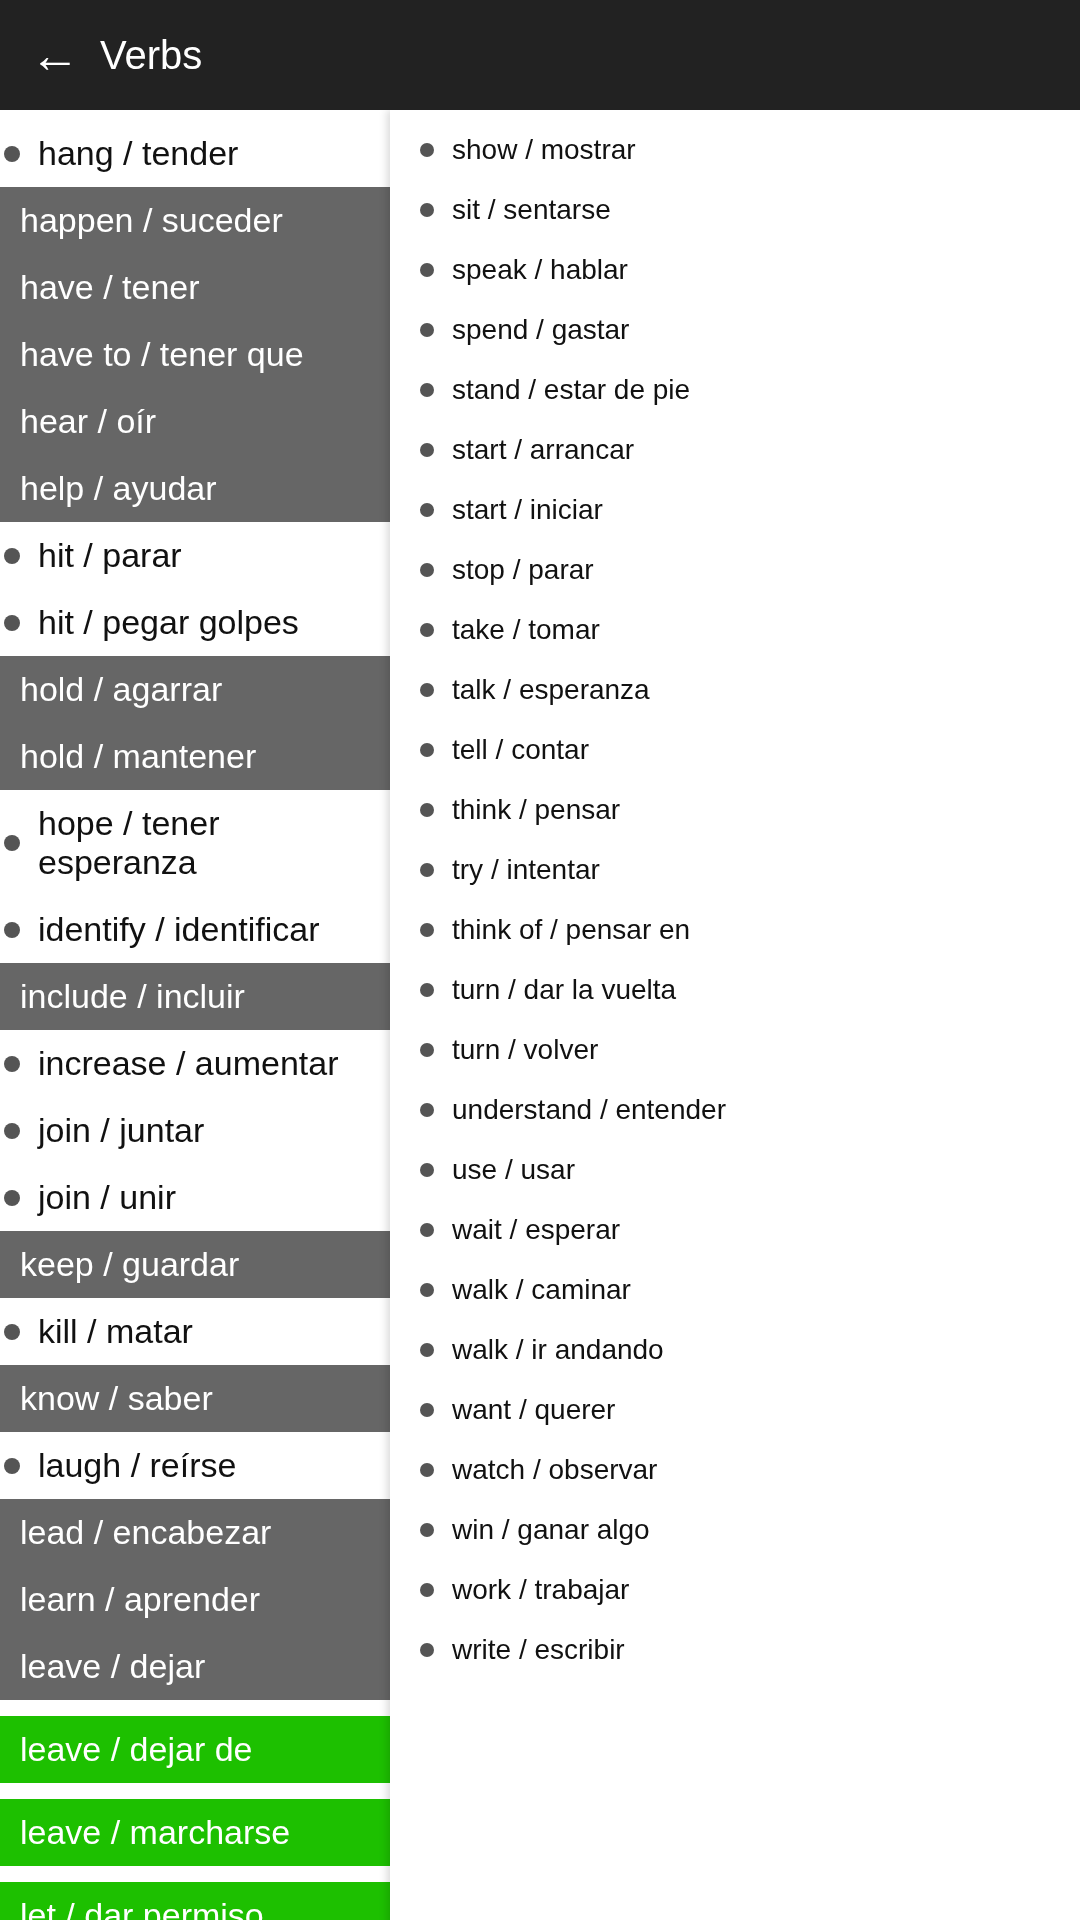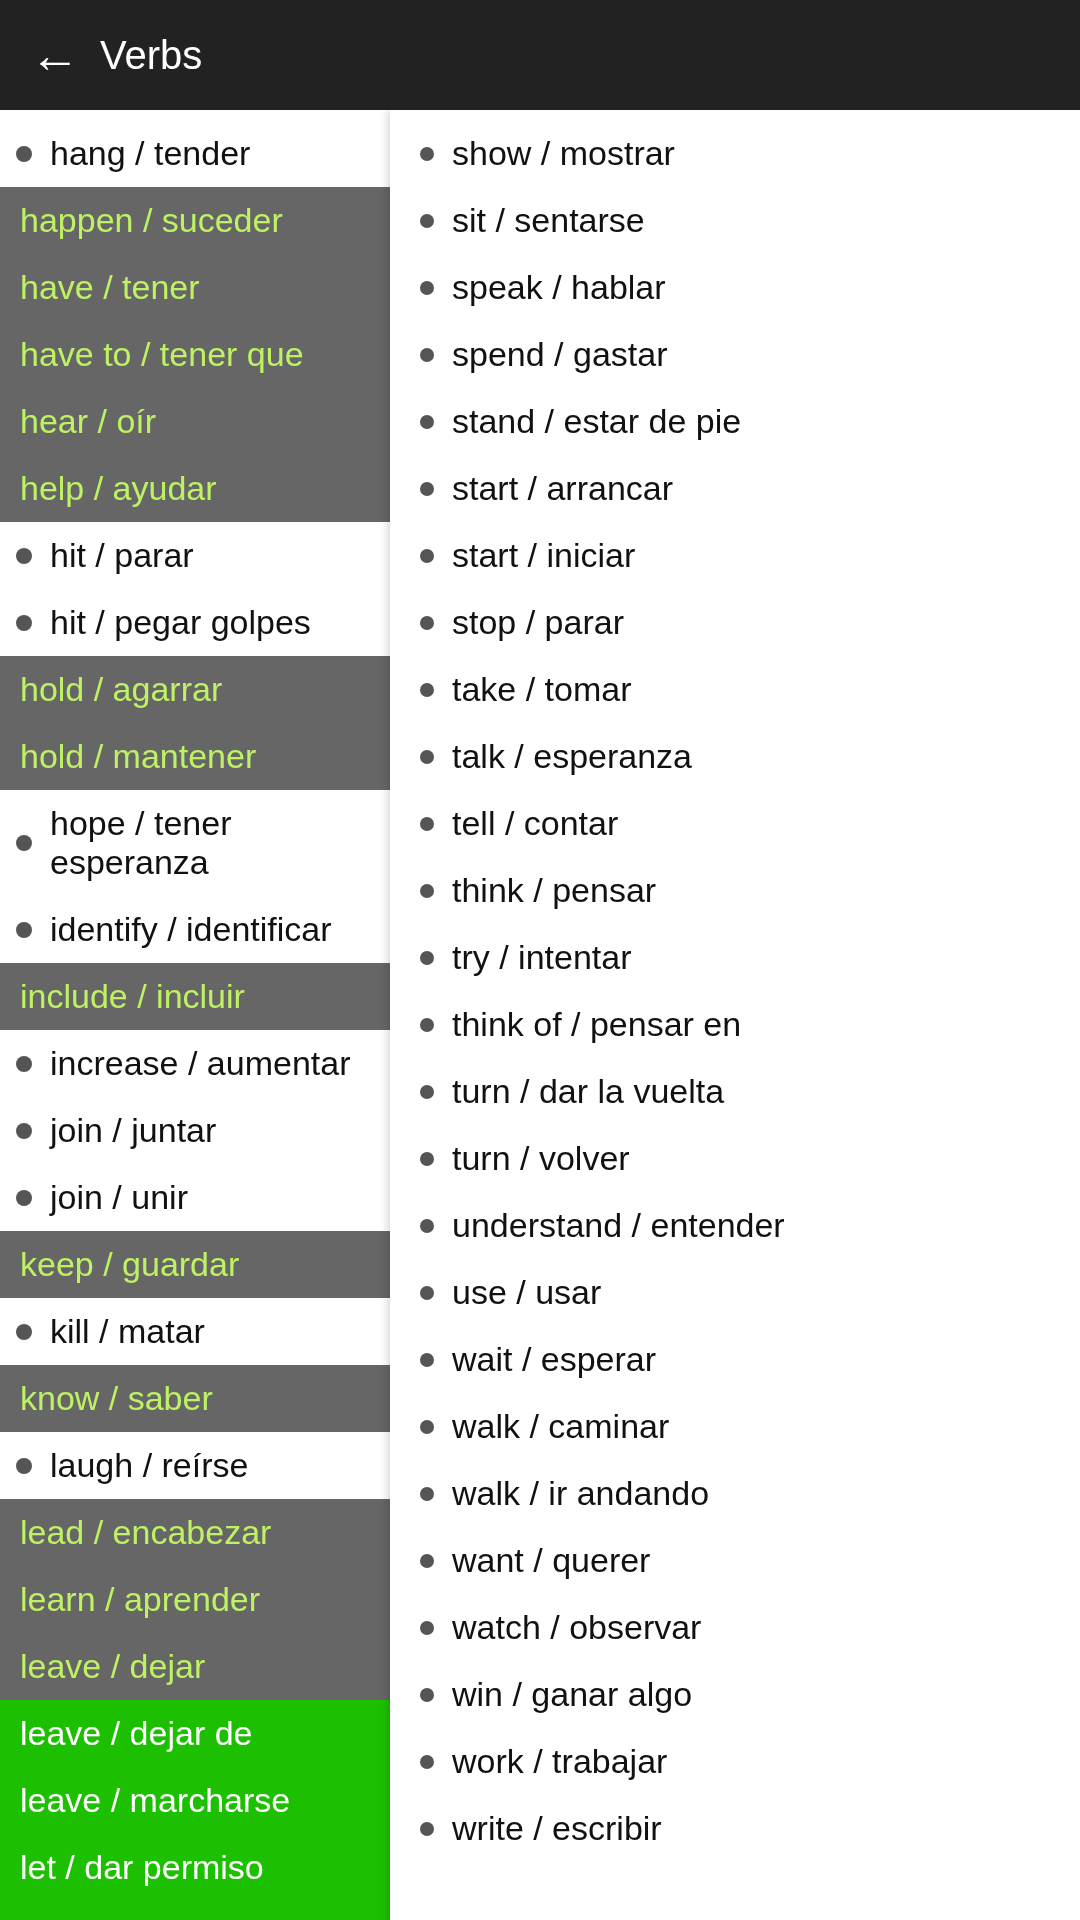--- a/index.html
+++ b/index.html
@@ -47,58 +47,59 @@
     
     .left-col {
       width: 390px;
       padding: 10px 0;
       overflow-y: auto;
     }
 
     .list-item {
       display: flex;
       align-items: center;
-      padding: 14px 16px;
+      padding: 14px 4px;
       font-size: 34px;
       color: #111;
     }
     .list-item .bullet {
       width: 16px;
       height: 16px;
       background: #555;
       border-radius: 50%;
       flex-shrink: 0;
       margin-right: 18px;
     }
 
     .list-item.highlighted {
       background: #666666;
-      color: #bef264;
+      color: #ffffff;
       padding-left: 20px;
     }
 
     .list-item.green {
       background: #1dc000;
       color: white;
       padding-left: 20px;
+      margin-top: 16px;
     }
 
     
     .right-col {
       flex: 1;
       background: white;
       box-shadow: -3px 0 8px rgba(0,0,0,0.15);
       padding: 10px 0;
       overflow-y: auto;
     }
     .right-item {
       display: flex;
       align-items: center;
       padding: 14px 30px;
-      font-size: 34px;
+      font-size: 28px;
       color: #111;
     }
     .right-item .bullet {
       width: 14px;
       height: 14px;
       background: #555;
       border-radius: 50%;
       flex-shrink: 0;
       margin-right: 18px;
     }

